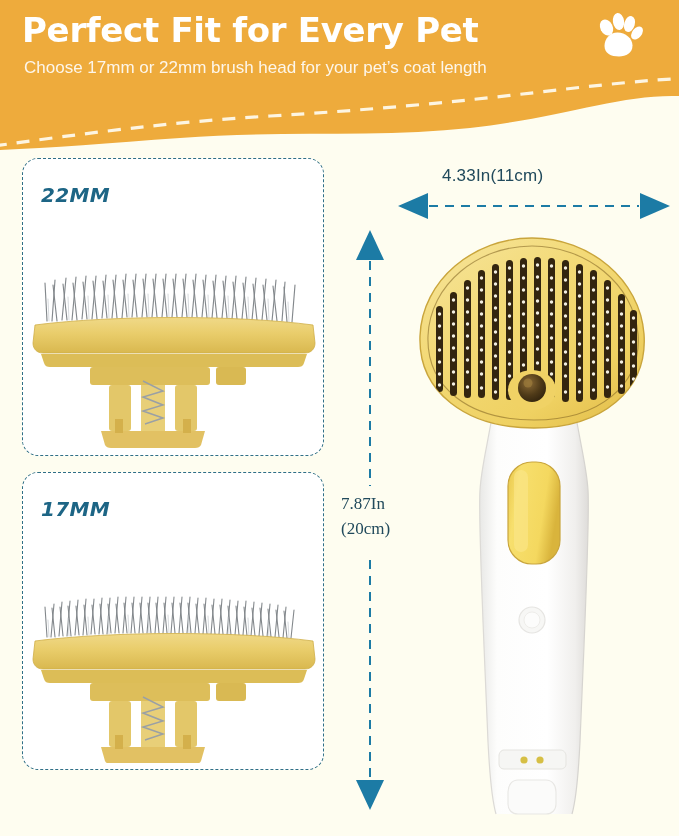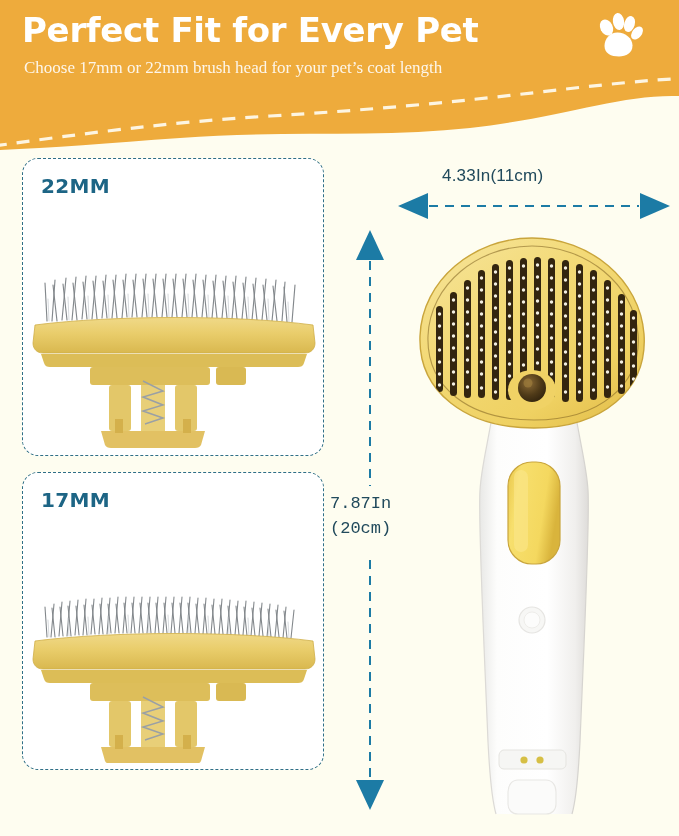--- a/index.html
+++ b/index.html
@@ -17,55 +17,56 @@
   .header svg.wave{position:absolute;left:0;top:0;width:679px;height:150px;}
   .header-text{position:absolute;left:22px;top:12px;width:600px;z-index:3;}
   .title{
     font-size:34px;font-weight:bold;color:#ffffff;letter-spacing:-0.3px;
     line-height:1.1;margin:0;white-space:nowrap;
     font-family:"DejaVu Sans","Liberation Sans",sans-serif;
   }
   .subtitle{
     font-size:17px;color:#fdf6ea;line-height:1.35;margin:8px 13px 0 2px;
     font-weight:400;max-width:470px;
-    font-family:Liberation Serif, serif;
+    font-family:Liberation Sans, sans-serif;
   }
   .paw{position:absolute;left:592px;top:10px;width:52px;height:52px;z-index:4;}
 
   
   .card{
     position:absolute;
     background:#ffffff;
     border:1.6px dashed #2f6f86;
     border-radius:16px;
     box-sizing:border-box;
     overflow:hidden;
   }
   #card-22{left:22px;top:158px;width:302px;height:298px;}
   #card-17{left:22px;top:472px;width:302px;height:298px;}
   .card-label{
-    position:absolute;left:18px;top:15px;
+    position:absolute;left:18px;top:24px;
     font-size:20px;font-weight:bold;color:#1d6585;
     letter-spacing:0.3px;
     font-family:"DejaVu Sans","Liberation Sans",sans-serif;
+    font-style:italic;
   }
   .brush-wrap{position:absolute;left:0;width:302px;}
   #brush22{top:100px;height:190px;}
   #brush17{top:100px;height:190px;}
 
   
   .dim-h-label{
     position:absolute;left:442px;top:166px;
     font-size:17px;color:#214a5c;letter-spacing:0.2px;
     font-family:Liberation Sans, sans-serif;white-space:nowrap;
   }
   .dim-v-label{
-    position:absolute;left:330px;top:492px;width:86px;
+    position:absolute;left:341px;top:492px;width:86px;
     font-size:17px;color:#214a5c;line-height:1.45;text-align:left;
-    font-family:Liberation Mono, monospace;
+    font-family:Liberation Serif, serif;
   }
   svg.dim-h{position:absolute;left:398px;top:192px;width:272px;height:28px;}
   svg.dim-v{position:absolute;left:352px;top:230px;width:36px;height:580px;}
 
   
   svg.product{position:absolute;left:404px;top:222px;width:260px;height:600px;}
 </style>
 </head>
 <body>
 

